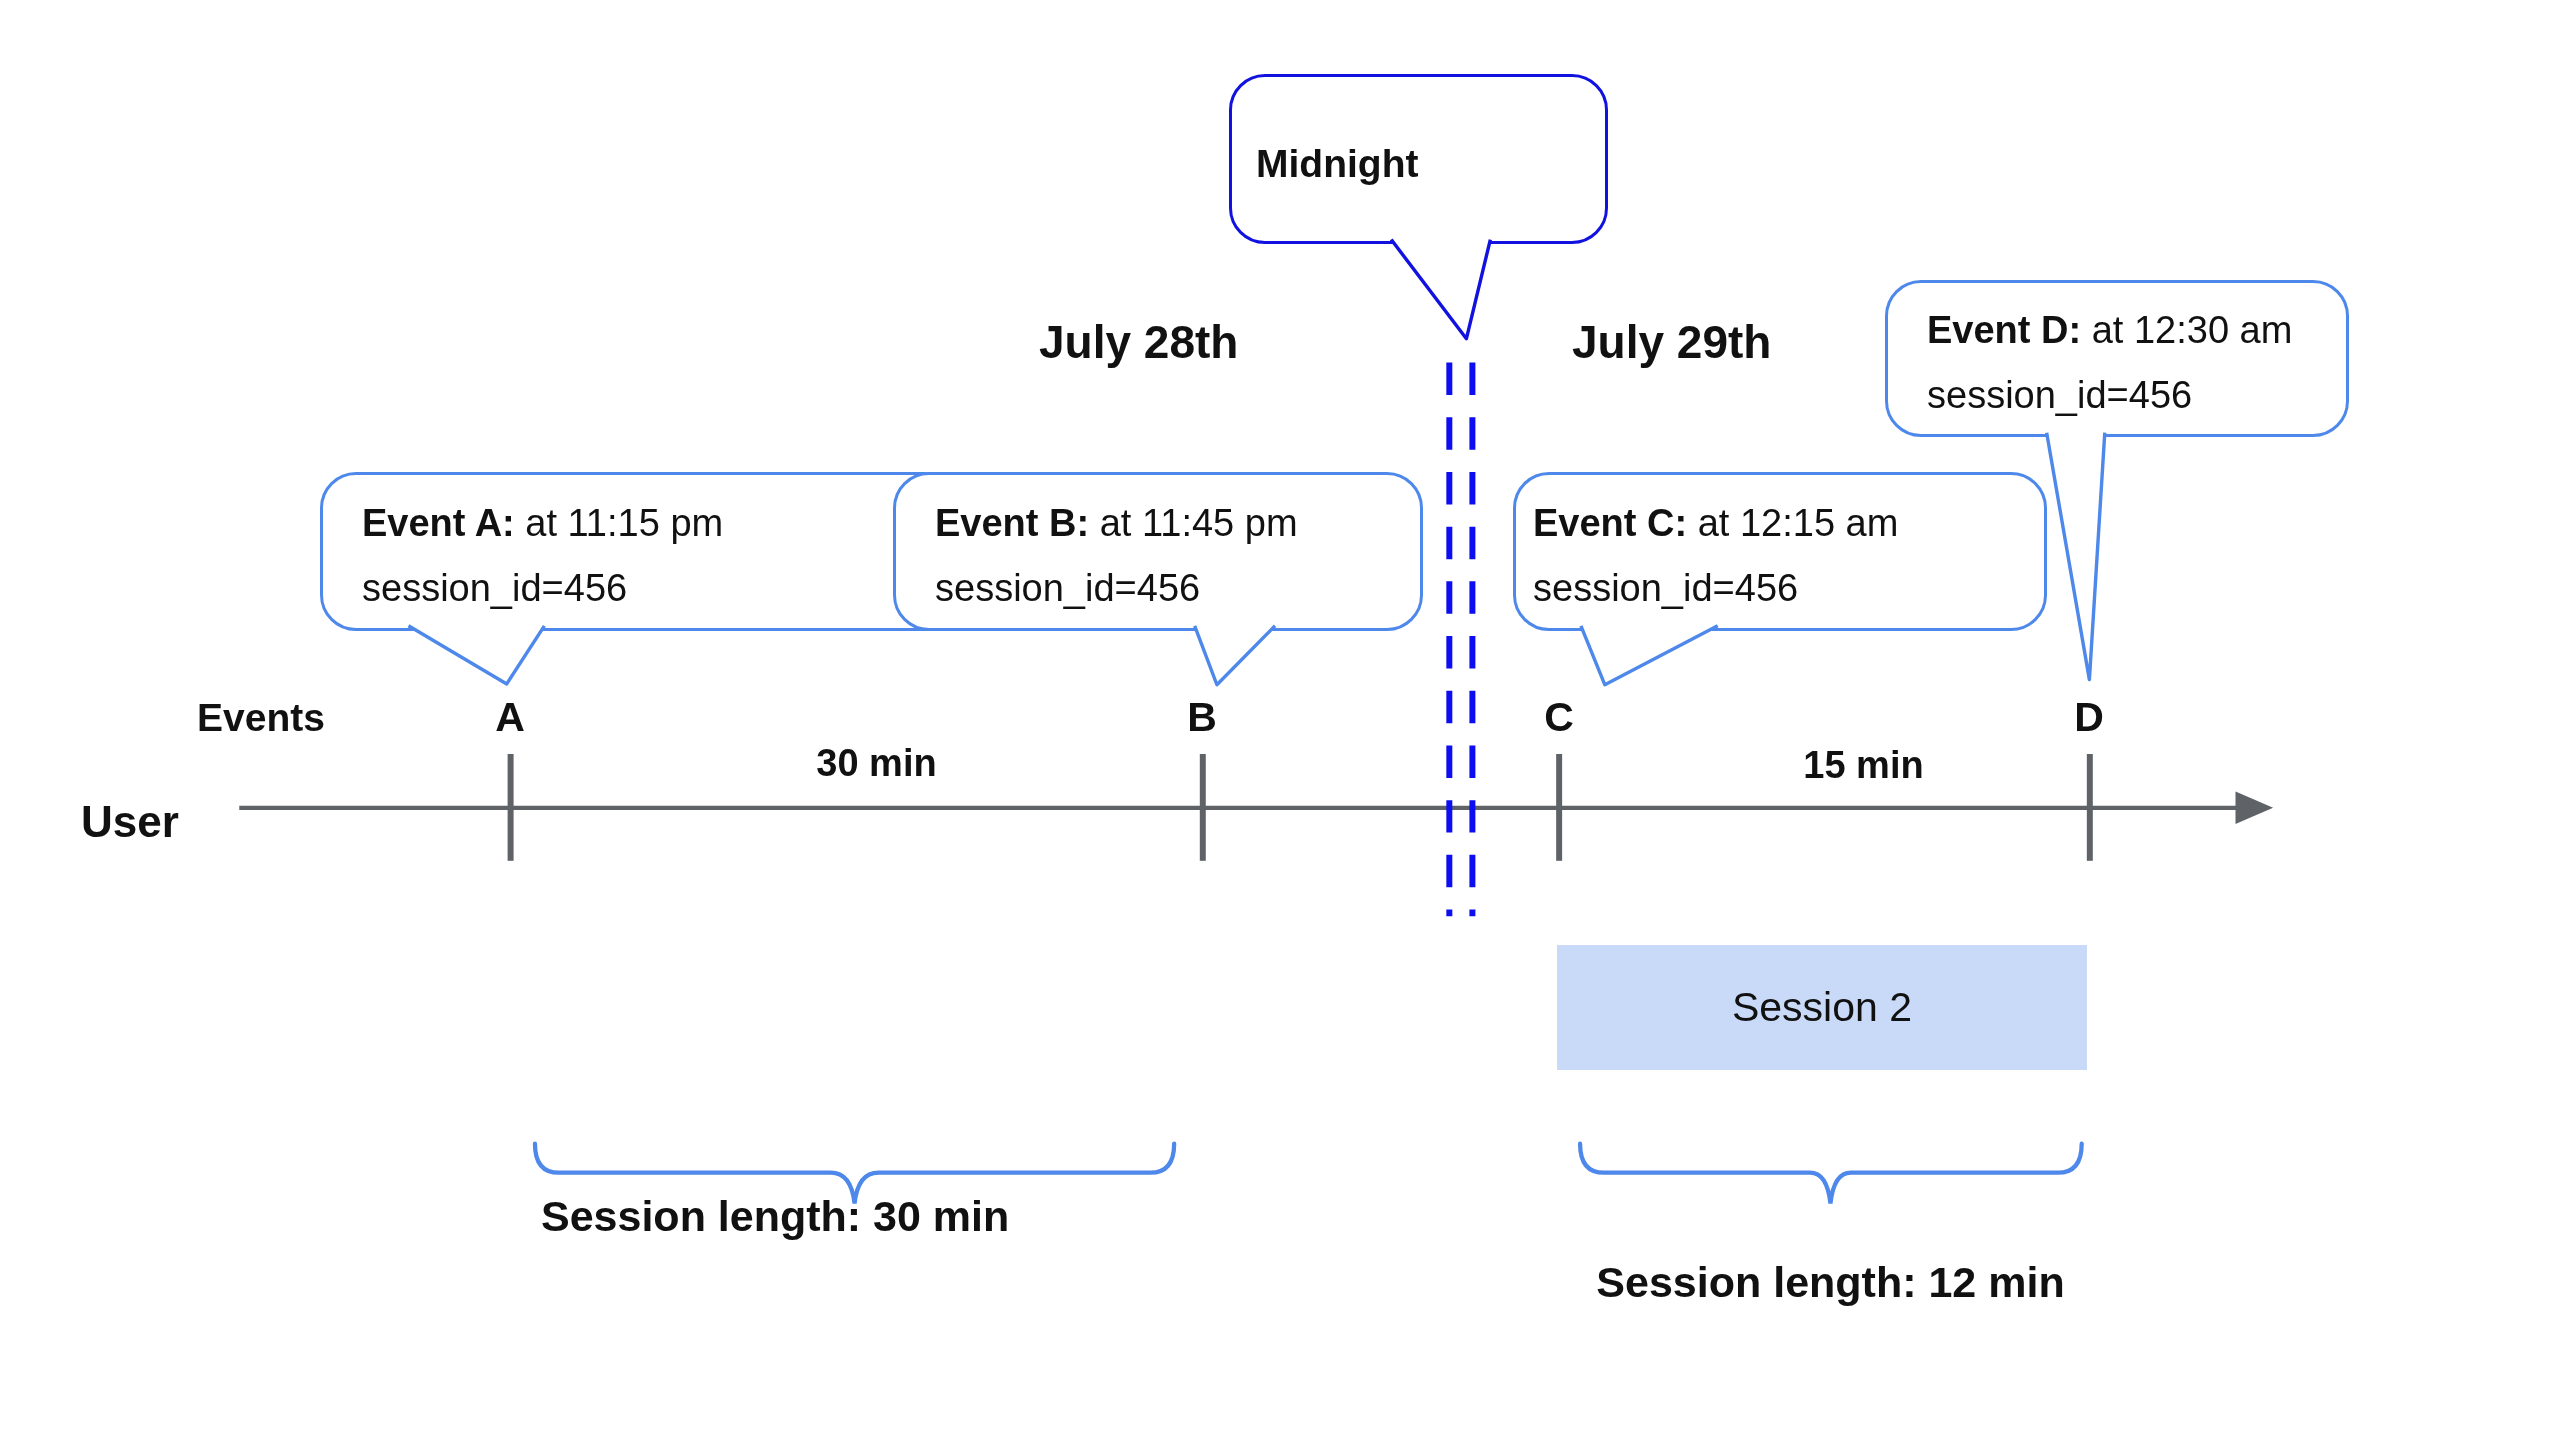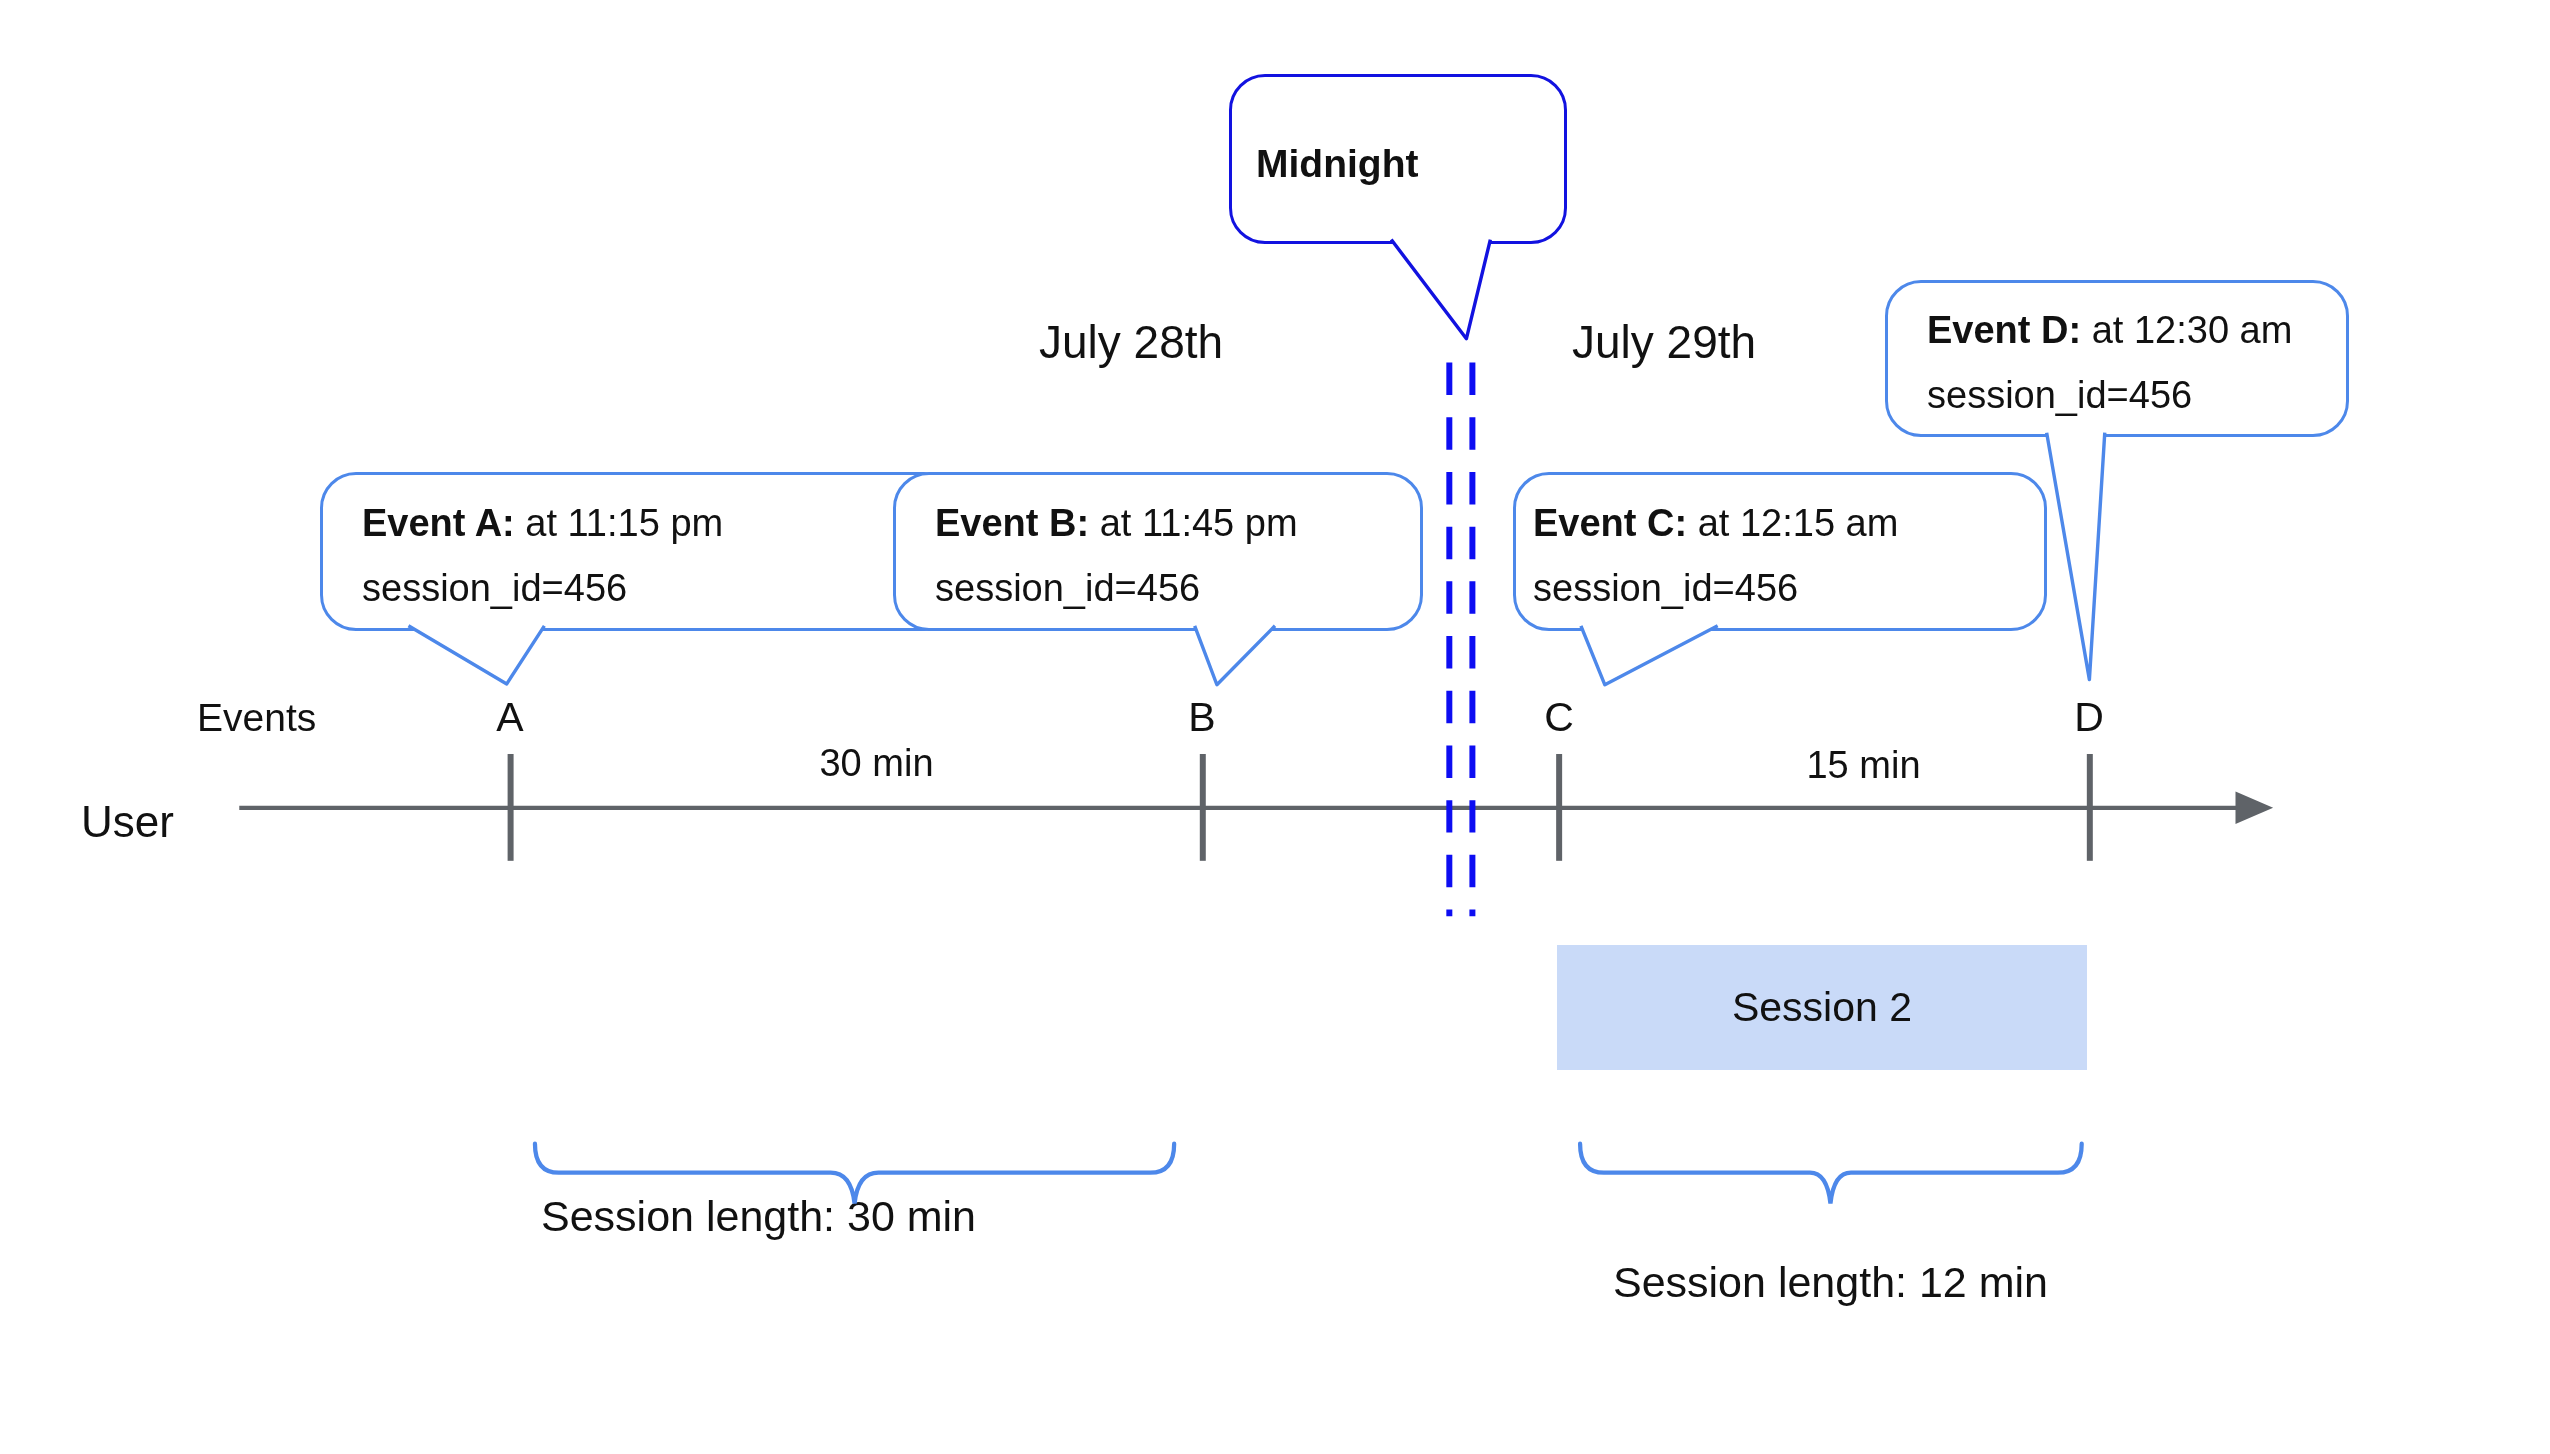--- a/index.html
+++ b/index.html
@@ -18,21 +18,21 @@
     background:var(--bg);
     color:var(--ink);
   }
   #canvas{
     position:relative;
     width:2550px;
     height:1455px;
     background:var(--bg);
     overflow:hidden;
   }
-  .abs{position:absolute;}
+  .abs{position:absolute;font-weight:bold;}
   
   .date-label{
     font-size:46px;
     color:var(--ink);
     white-space:nowrap;
   }
   
   .bubble{
     position:absolute;
     background:#ffffff;
@@ -84,21 +84,21 @@
   svg{position:absolute;left:0;top:0;pointer-events:none;}
 </style>
 </head>
 <body>
 
 <div id="canvas">
 
   <div class="abs date-label" style="left:1039px;top:315px;">July 28th</div>
   <div class="abs date-label" style="left:1572px;top:315px;">July 29th</div>
 
-  <div class="bubble midnight" style="left:1229px;top:74px;width:338px;height:170px;">
+  <div class="bubble midnight" style="left:1229px;top:74px;width:379px;height:170px;">
     <div>Midnight</div>
   </div>
 
   <div class="bubble" style="left:320px;top:472px;width:640px;height:159px;">
     <div><span class="b">Event A:</span> <span>at 11:15 pm</span></div>
     <div>session_id=456</div>
   </div>
 
   <div class="bubble" style="left:893px;top:472px;width:530px;height:159px;">
     <div><span class="b">Event B:</span> <span>at 11:45 pm</span></div>

